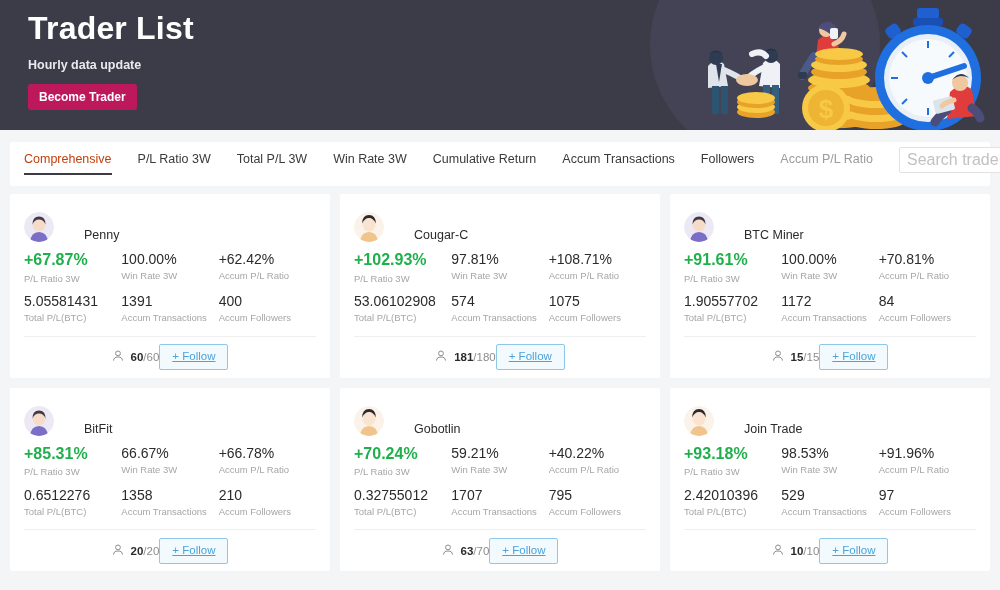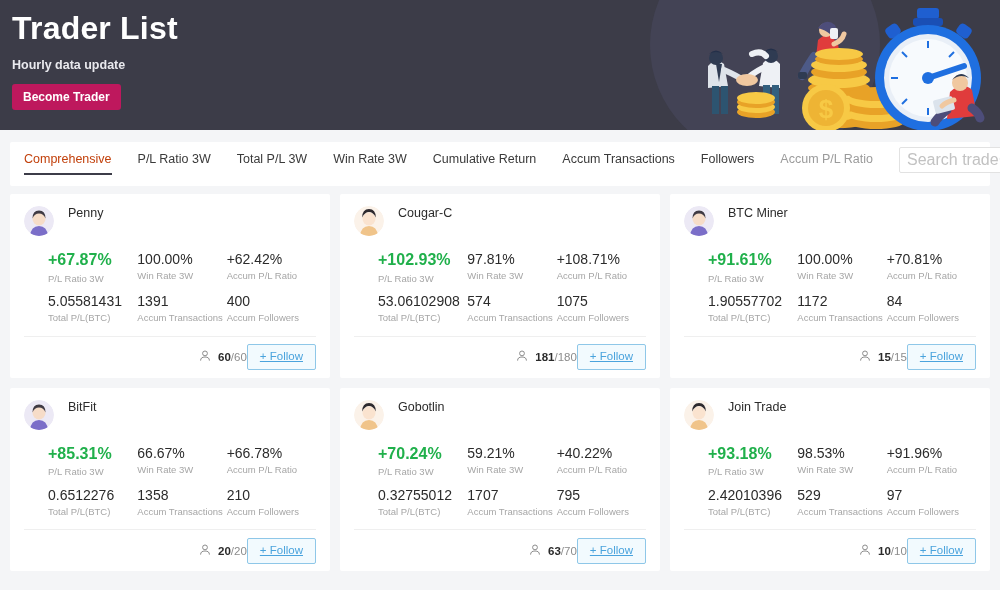--- a/index.html
+++ b/index.html
@@ -30,21 +30,21 @@
     top: -70px;
     width: 230px;
     height: 230px;
     border-radius: 50%;
     background: #46465a;
     opacity: .75;
   }
   .hero-inner {
     position: relative;
     z-index: 3;
-    padding: 8px 0 0 12px;
+    padding: 8px 0 0 28px;
   }
   .hero-title {
     font-size: 32px;
     font-weight: bold;
     color: #ffffff;
     letter-spacing: .2px;
     line-height: 1.25;
   }
   .hero-sub {
     margin-top: 10px;
@@ -148,39 +148,39 @@
   .card {
     width: 320px;
     background: #ffffff;
     border-radius: 2px;
     padding: 12px 14px 0 14px;
     position: relative;
   }
 
   .card-head {
     display: flex;
-    align-items: flex-start;
+    align-items: flex-end;
     height: 36px;
+    gap: 16px;
   }
   .avatar {
     width: 30px;
     height: 30px;
     border-radius: 50%;
     overflow: hidden;
     flex: 0 0 auto;
   }
   .trader-name {
     margin-left: 14px;
     font-size: 12.5px;
     color: #2b2b2b;
   }
 
   .metrics {
     margin-top: 8px;
-    margin-left: 24px;
   }
   .mrow {
     display: flex;
   }
   .mcell {
     width: 33.33%;
   }
   .mval {
     font-size: 14px;
     color: #2b2b2b;
@@ -200,21 +200,21 @@
     white-space: nowrap;
   }
   .mrow.second { margin-top: 7px; }
 
   .card-foot {
     margin-top: 11px;
     border-top: 1px solid #efefef;
     height: 42px;
     display: flex;
     align-items: center;
-    justify-content: flex-end;
+    justify-content: center;
   }
   .followers {
     display: flex;
     align-items: center;
     font-size: 11.5px;
     color: #8c8c8c;
   }
   .followers .cnt {
     font-weight: bold;
     color: #2b2b2b;

